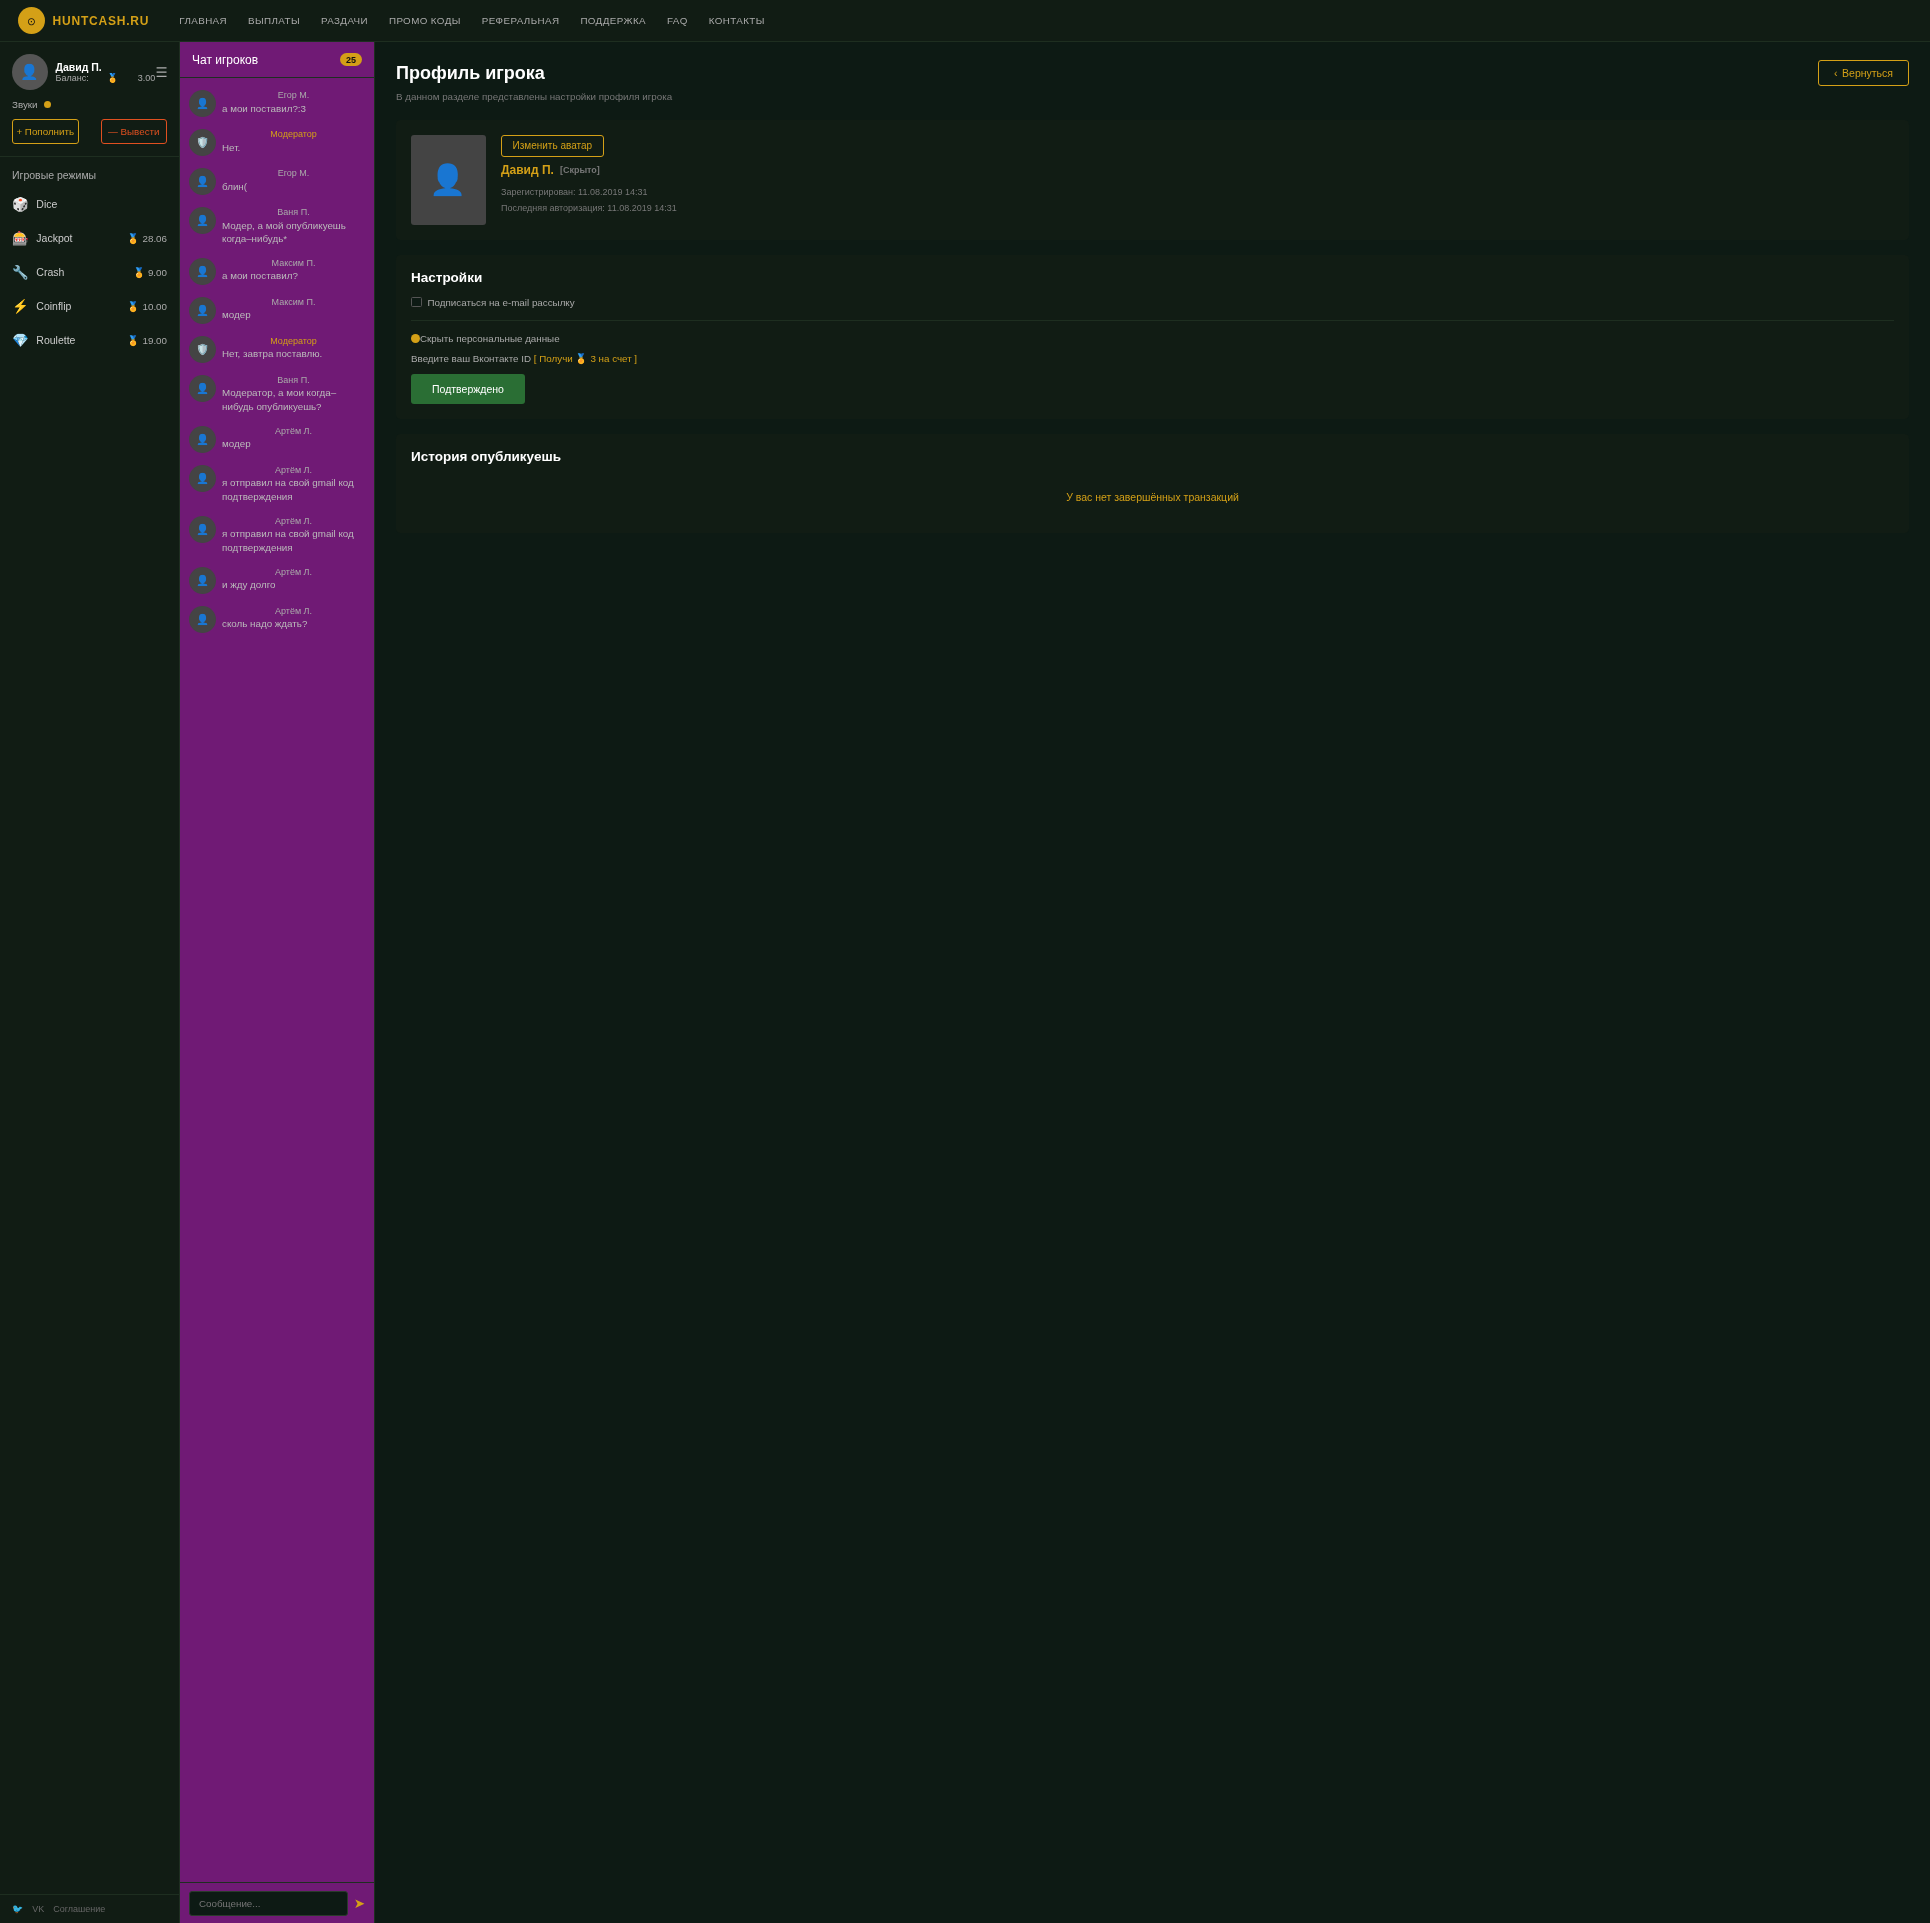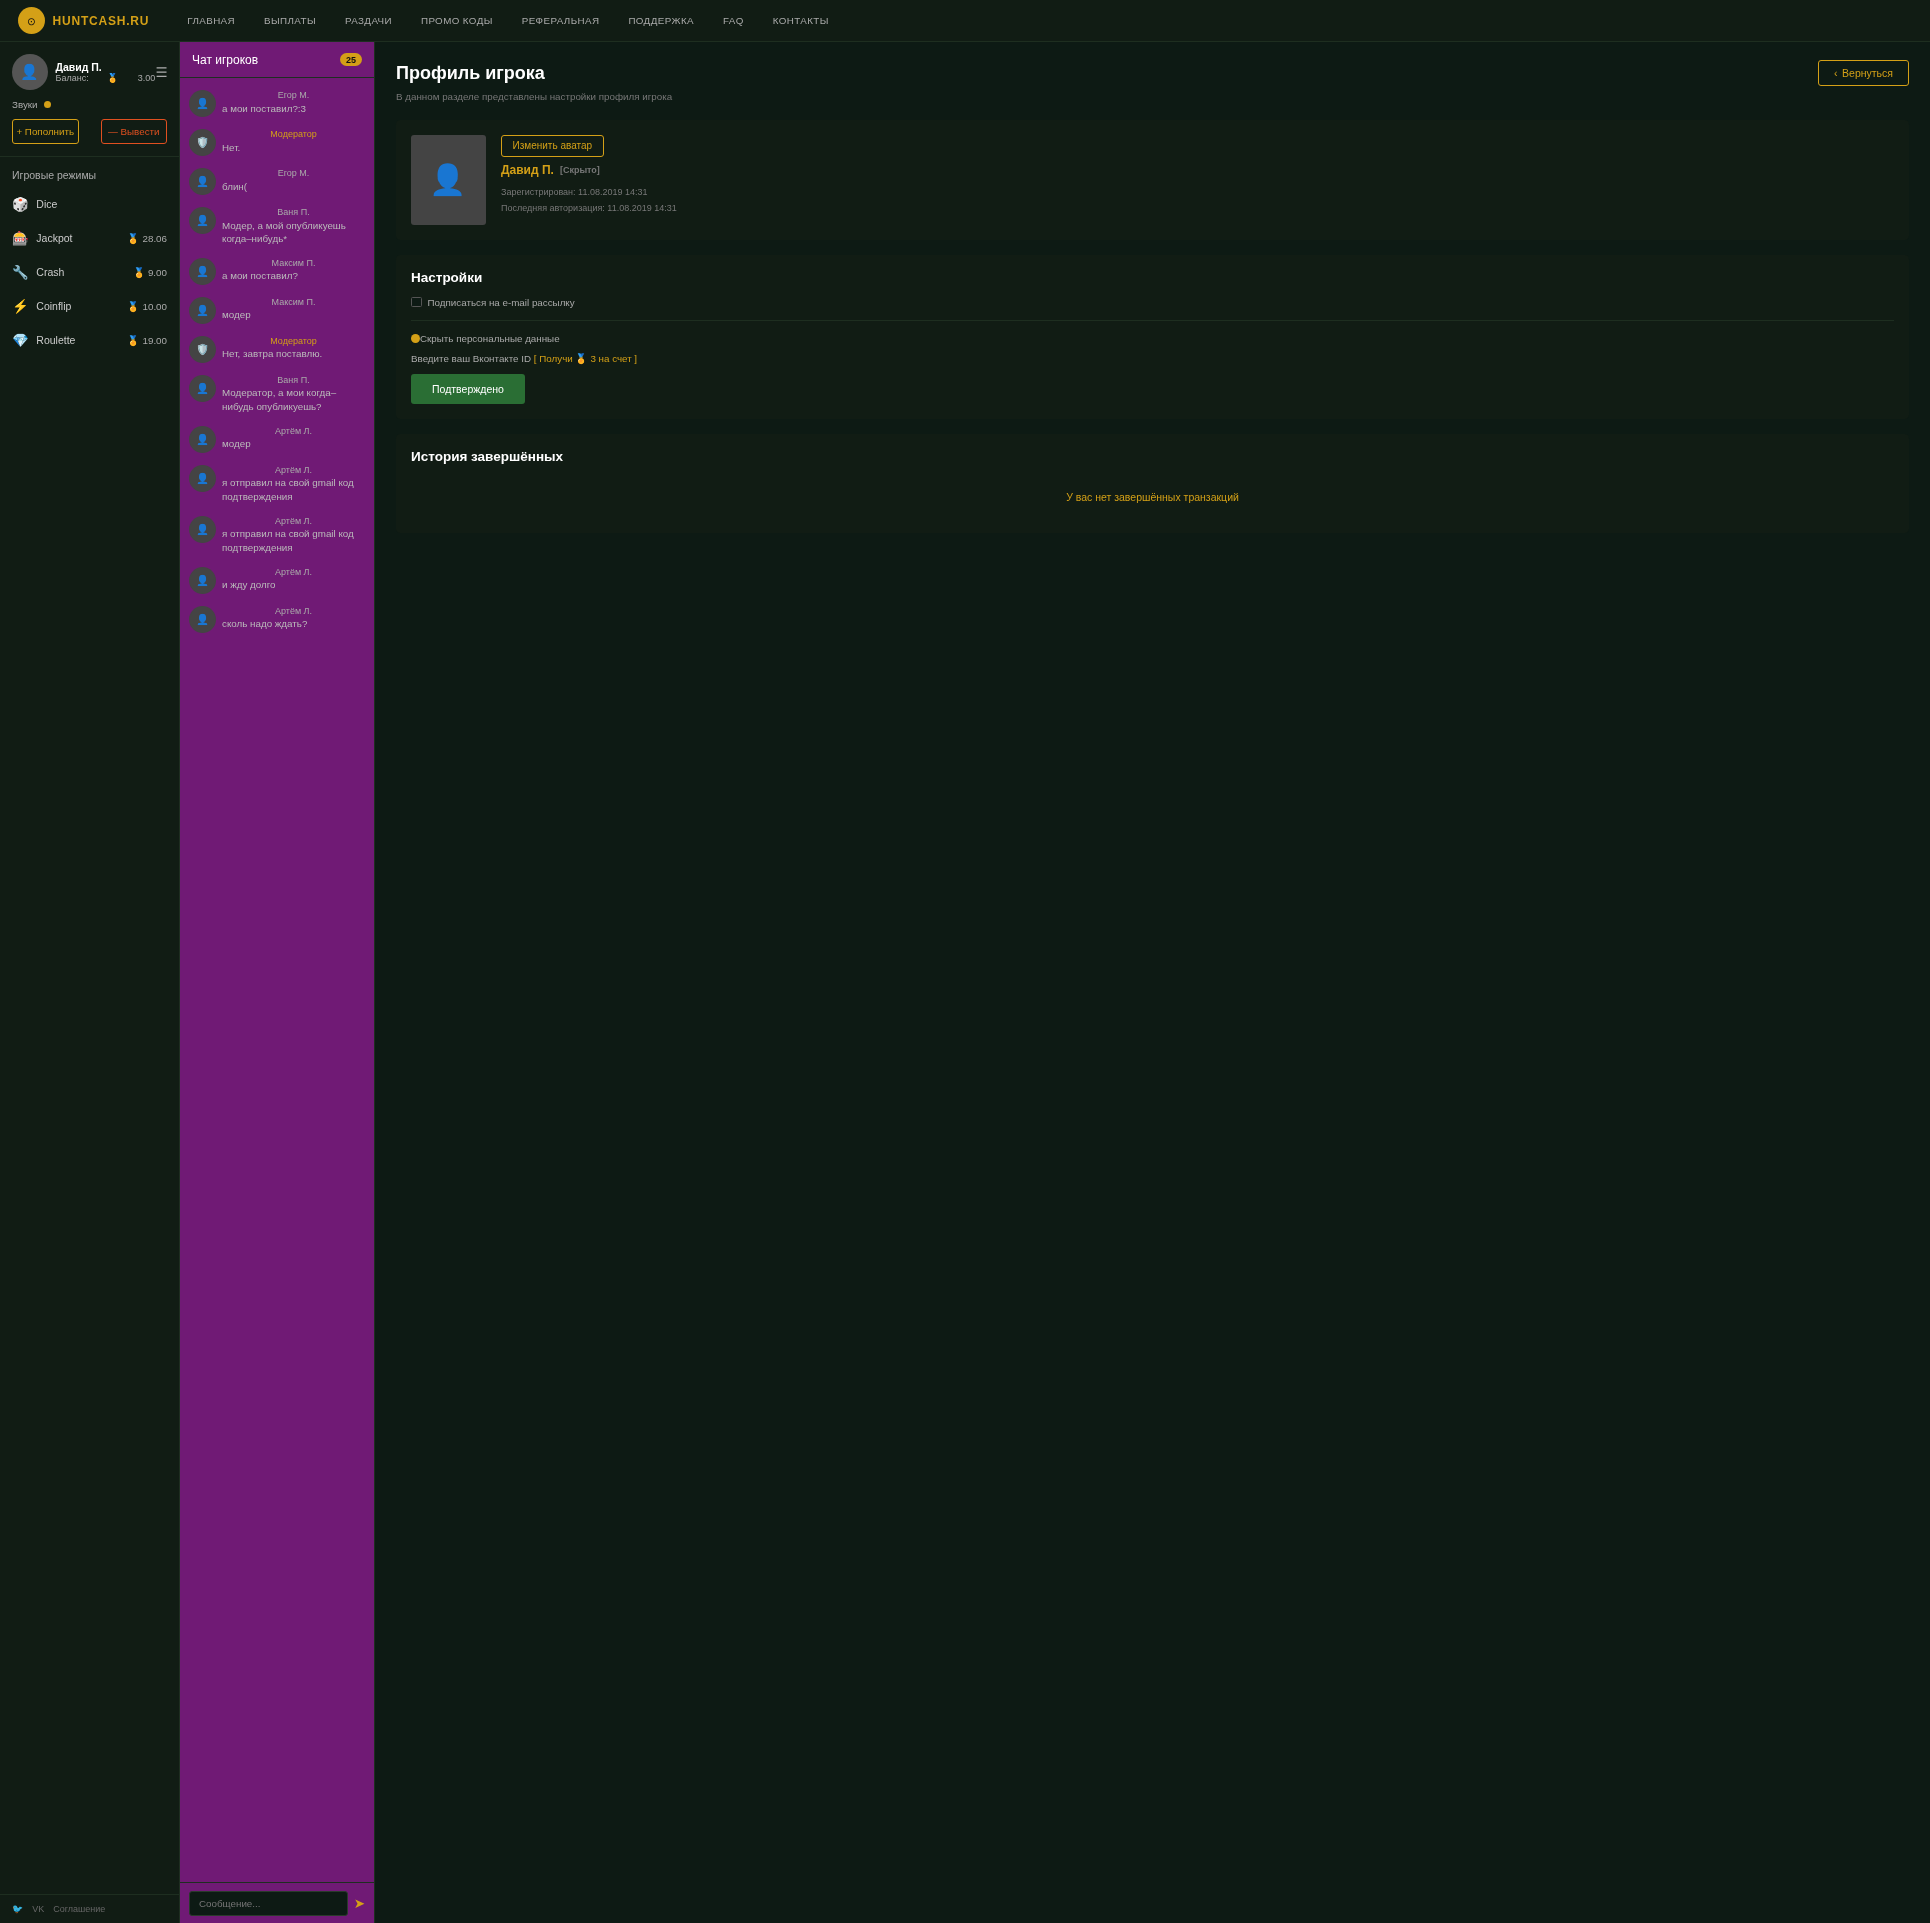--- a/index.html
+++ b/index.html
@@ -35,21 +35,20 @@
     }
     .logo-text { color: #d4a017; font-weight: bold; font-size: 12px; letter-spacing: 0.8px; }
     .nav-links { display: flex; gap: 21px; }
     .nav-link {
       color: #aaa;
       font-size: 9.8px;
       text-transform: uppercase;
       cursor: pointer;
       text-decoration: none;
       letter-spacing: 0.4px;
-      margin-left: 8px;
     }
 
     
     .layout {
       display: flex;
       height: calc(100vh - 42px);
     }
 
     
     .sidebar {
@@ -592,18 +591,18 @@
 
       <div class="vk-row">
         <span>Введите ваш Вконтакте ID</span>
         <span class="vk-link">[ Получи 🏅 3 на счет ]</span>
       </div>
 
       <button class="confirmed-btn">Подтверждено</button>
     </div>
 
     <div class="transactions-section">
-      <h2 class="transactions-title">История завершённых</h2>
+      <h2 class="transactions-title">История опубликуешь</h2>
       <div class="no-transactions">У вас нет завершённых транзакций</div>
     </div>
   </div>
 </div>
 
 
 </body></html>

